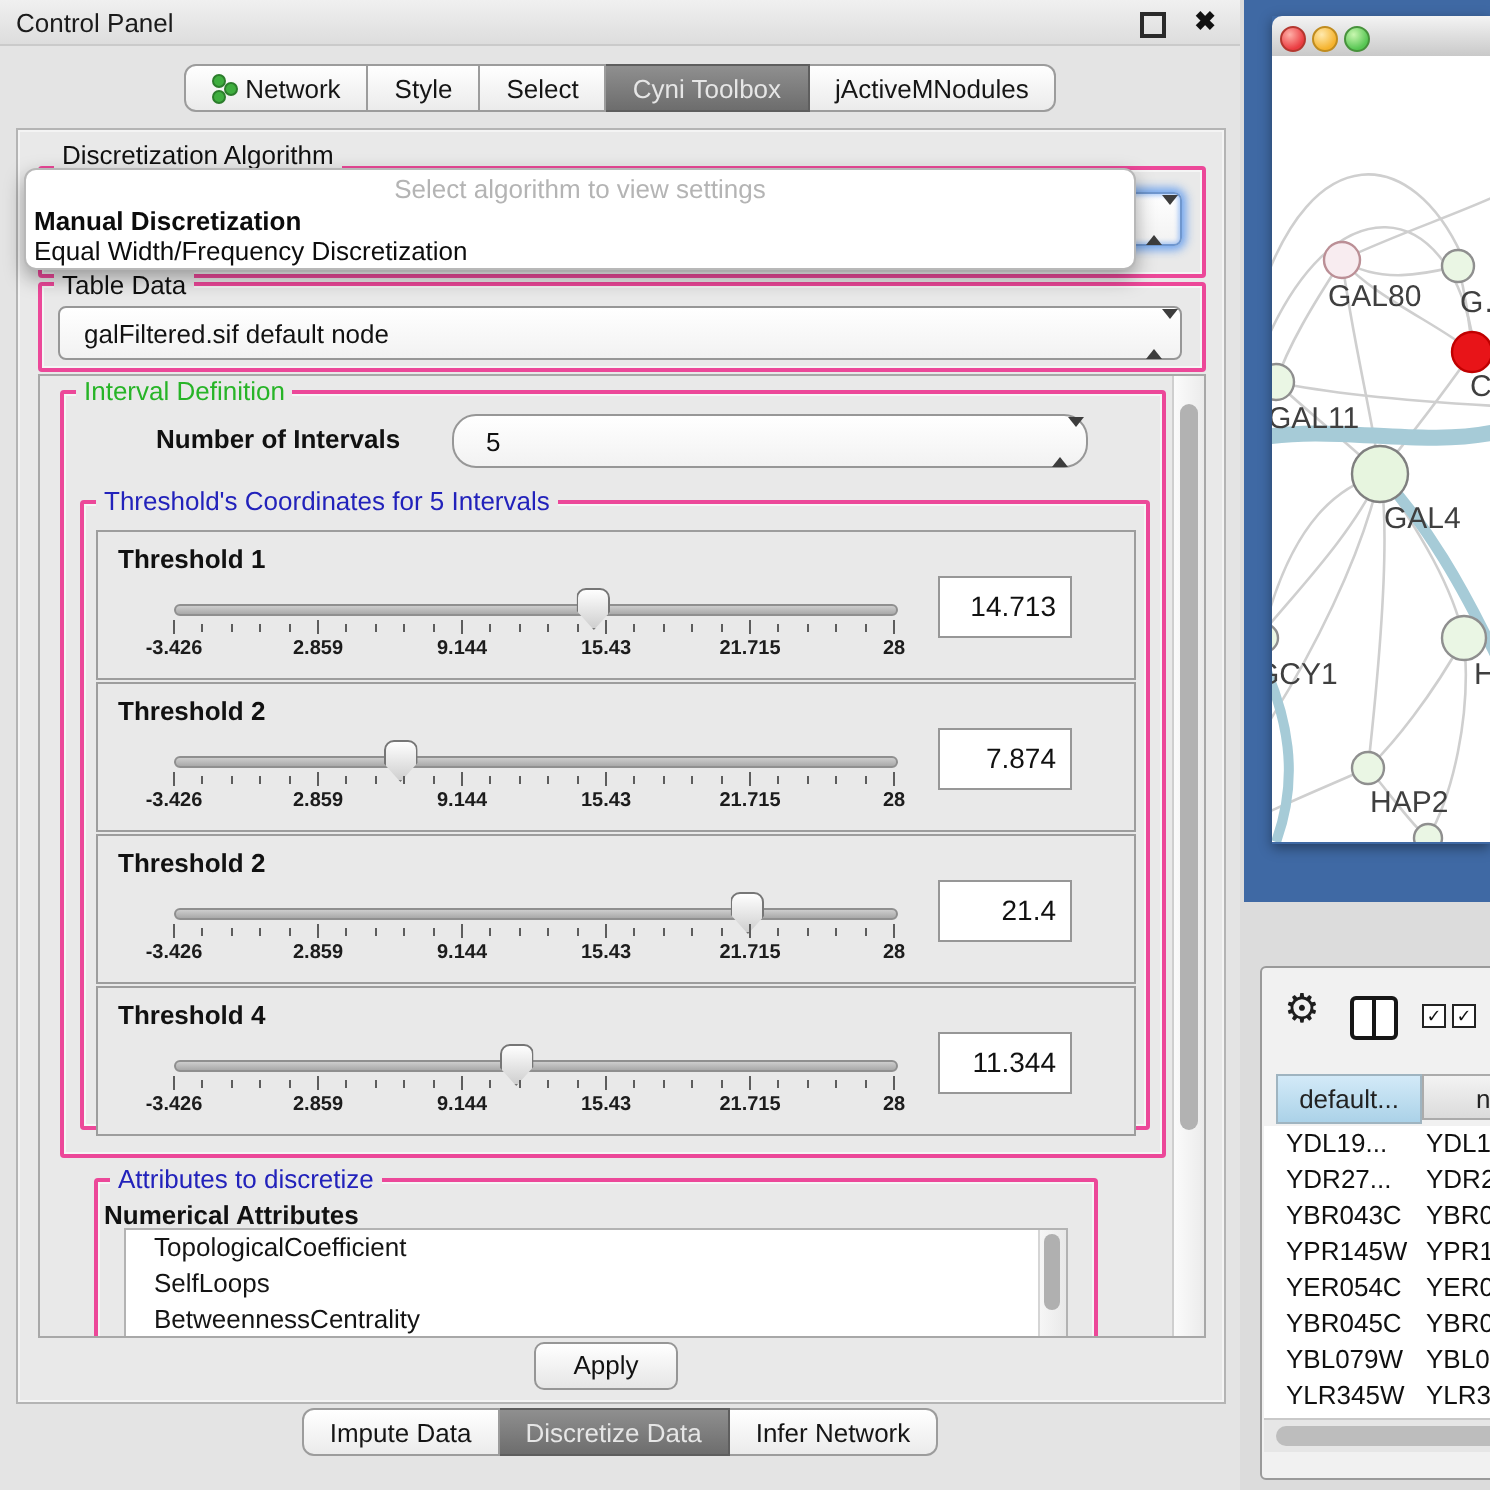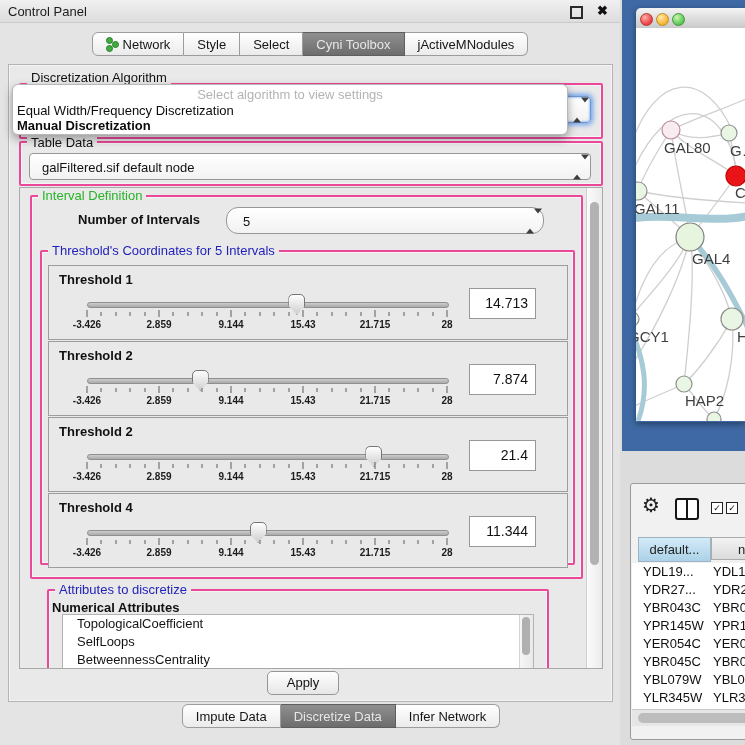--- a/index.html
+++ b/index.html
@@ -14,21 +14,21 @@
   .cp-window { position:absolute; left:0; top:0; width:620px; height:745px; background:#e4e4e4; }
   .cp-titlebar { position:absolute; left:0; top:0; width:100%; height:22px;
     background:linear-gradient(#f0f0f0,#dddddd); border-bottom:1px solid #cacaca; }
   .cp-title { position:absolute; left:8px; top:4px; font-size:13px; color:#1b1b1b; }
   .float-btn { position:absolute; right:37px; top:6px; width:9px; height:9px; border:2px solid #2a2a2a; background:transparent; }
   .close-btn { position:absolute; right:12px; top:3px; font-size:13px; font-weight:bold; color:#111; line-height:16px; }
 
   
   .seg-bar { position:absolute; left:0; width:620px; display:flex; justify-content:center; }
   .seg-bar.top { top:32px; }
-  .seg-bar.bottom { top:704px;margin-left:31px; }
+  .seg-bar.bottom { top:704px; }
   .seg { height:22px; display:flex; align-items:center; gap:5px; padding:0 13px;
     font-size:13px; color:#151515; background:linear-gradient(#ffffff,#ebebeb);
     border:1px solid #9c9c9c; border-left:none; cursor:default; }
   .seg.first { border-left:1px solid #9c9c9c; border-radius:6px 0 0 6px; }
   .seg.last  { border-radius:0 6px 6px 0; }
   .seg.selected { background:linear-gradient(#8f8f8f,#6d6d6d); color:#e6e6e6; border-color:#5e5e5e; }
   .net-ico { position:relative; width:12px; height:14px; display:inline-block; }
   .net-ico i { position:absolute; width:5px; height:5px; border-radius:50%; background:#3fae3f; border:1px solid #2c7d2c; }
   .net-ico .d1 { left:0; top:0; } .net-ico .d2 { left:0; top:8px; } .net-ico .d3 { left:6px; top:4px; }
 
@@ -402,22 +402,22 @@
           <span>Discretize Data</span>
         </div>
         <div class="seg last">
           <span>Infer Network</span>
         </div>
       </div>
 
     <div class="popup">
       <div class="ph">Select algorithm to view settings</div>
       <div id="popup-options">
+          <div class="opt sel">Manual Discretization</div>
           <div class="opt">Equal Width/Frequency Discretization</div>
-          <div class="opt sel">Manual Discretization</div>
         </div>
     </div>
   </div>
 
   <div class="net-frame">
     <div class="mac-window">
       <div class="mac-titlebar">
         <span class="light red"></span>
         <span class="light yellow"></span>
         <span class="light green"></span>

